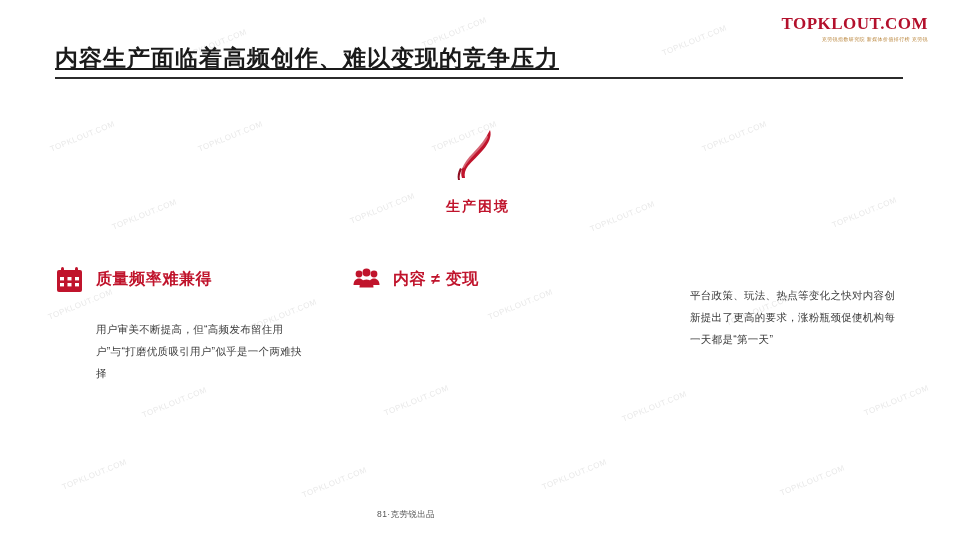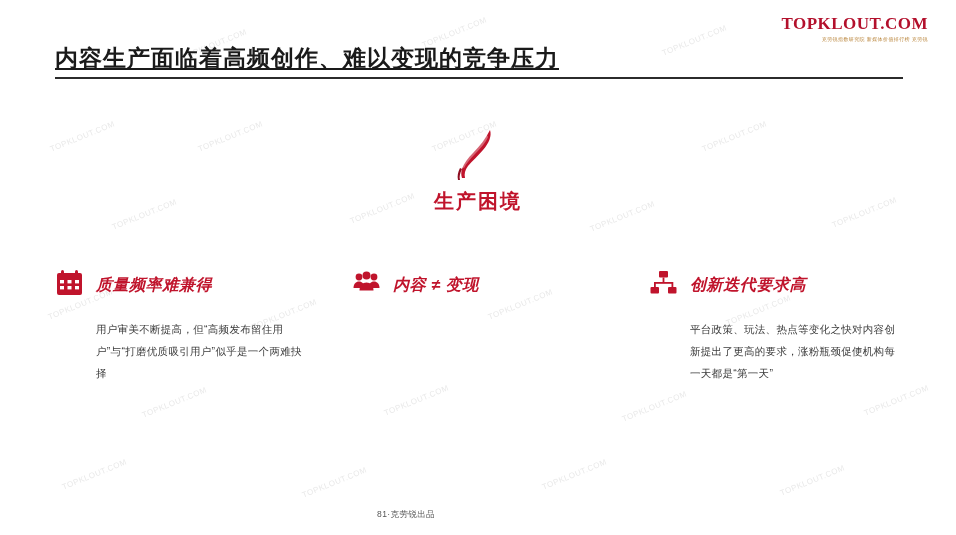--- a/index.html
+++ b/index.html
@@ -82,22 +82,22 @@
     top: 128px;
     left: 0;
     width: 956px;
     text-align: center;
   }
   .feather {
     display: inline-block;
     height: 52px;
   }
   .center-label {
-    margin-top: 4px;
-    font-size: 20px;
+    margin-top: 14px;
+    font-size: 14px;
     font-weight: bold;
     color: #c0142c;
     letter-spacing: 2px;
   }
 
   
   .cols {
     position: absolute;
     top: 262px;
     left: 55px;
@@ -106,23 +106,22 @@
     justify-content: flex-start;
   }
   .col {
     width: 265px;
     margin-right: 32px;
   }
   .col:last-child { margin-right: 0; }
 
   .col-head {
     display: flex;
-    align-items: flex-end;
+    align-items: center;
     height: 34px;
-    font-style: italic;
   }
   .col-icon {
     width: 28px;
     height: 28px;
     flex: 0 0 28px;
     margin-right: 13px;
     display: flex;
     align-items: center;
     justify-content: center;
   }
@@ -237,34 +236,20 @@
             <path d="M0.5 19 C0.5 14.8 3 12.6 6 12.6 C9 12.6 11.5 14.8 11.5 19 Z" fill="#c0142c"></path>
             <path d="M15.5 19 C15.5 14.8 18 12.6 21 12.6 C24 12.6 26.5 14.8 26.5 19 Z" fill="#c0142c"></path>
             <path d="M6.5 21.5 C6.5 16.6 9.6 13.6 13.5 13.6 C17.4 13.6 20.5 16.6 20.5 21.5 Z" fill="#c0142c"></path>
           </svg>
         </span>
         <span class="col-title">内容 ≠ 变现</span>
       </div>
     </div>
 
     <div class="col">
-      <div class="col-head">
-        <span class="col-icon">
-          <svg width="27" height="27" viewBox="0 0 27 27">
-            <rect x="9" y="2" width="9" height="6.5" rx="1" fill="#c0142c"></rect>
-            <rect x="0.5" y="18" width="8.5" height="6.5" rx="1" fill="#c0142c"></rect>
-            <rect x="18" y="18" width="8.5" height="6.5" rx="1" fill="#c0142c"></rect>
-            <rect x="12.6" y="8.5" width="1.8" height="5" fill="#c0142c"></rect>
-            <rect x="4.5" y="13" width="18" height="1.8" fill="#c0142c"></rect>
-            <rect x="4" y="13" width="1.8" height="5" fill="#c0142c"></rect>
-            <rect x="21.5" y="13" width="1.8" height="5" fill="#c0142c"></rect>
-          </svg>
-        </span>
-        <span class="col-title">创新迭代要求高</span>
-      </div>
       <div class="col-body">平台政策、玩法、热点等变化之快对内容创新提出了更高的要求，涨粉瓶颈促使机构每一天都是“第一天”</div>
     </div>
 
   </div>
 
   <div class="footer">81·克劳锐出品</div>
 
 </div>
 
 </body></html>

